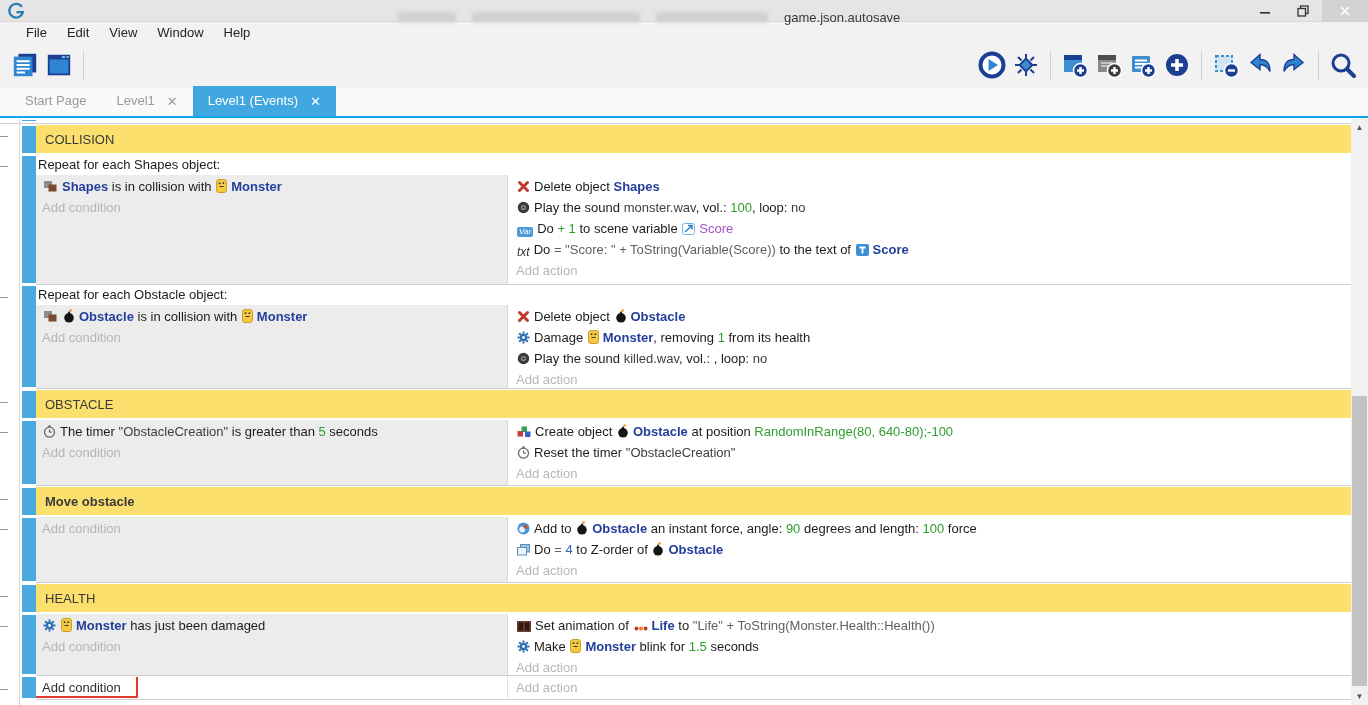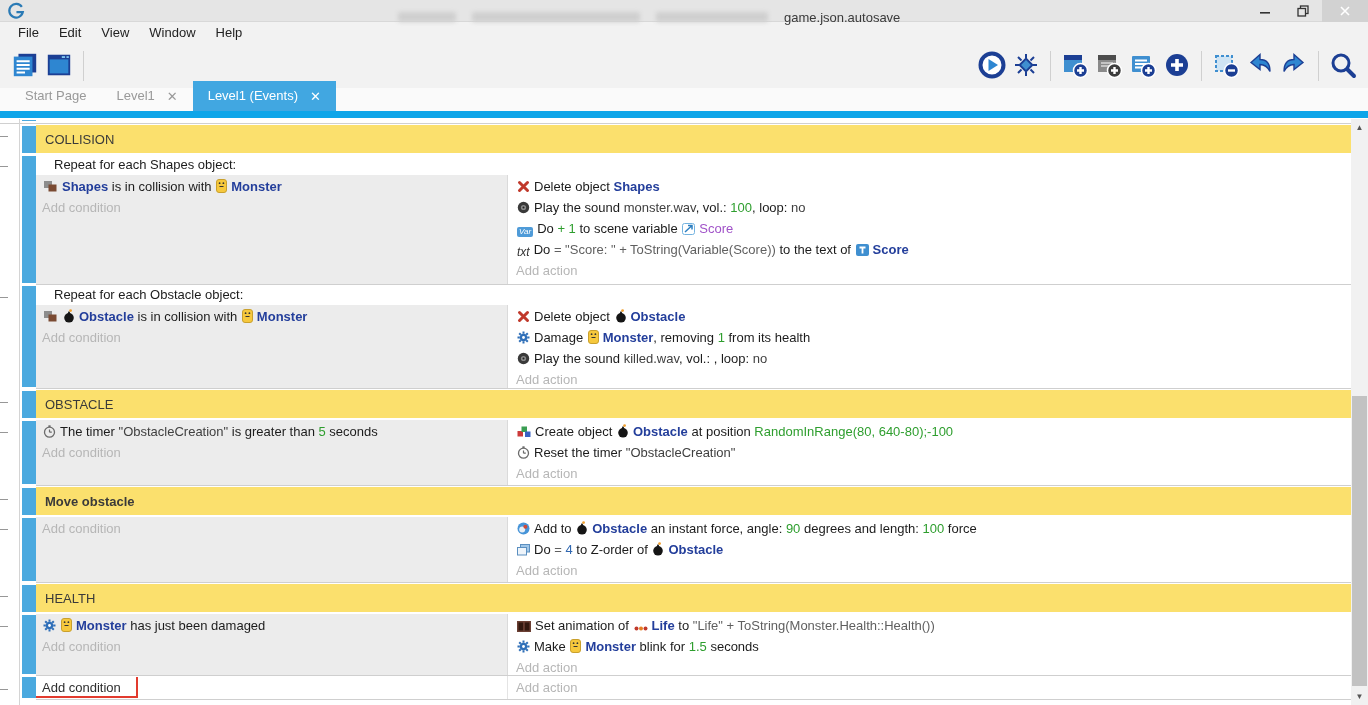--- a/index.html
+++ b/index.html
@@ -11,50 +11,50 @@
   .titlebar { height:22px; background:#e5e5e5; position:relative; border-bottom:1px solid #d8d8d8; }
   .logo { position:absolute; left:7px; top:2px; width:18px; height:18px; }
   .titlewrap { position:absolute; left:398px; top:6px; height:22px; display:flex; align-items:center; gap:16px; }
   .blurpill { height:10px; background:#cfcfcf; border-radius:2px; filter:blur(2px); }
   .titletext { color:#3a3a3a; font-size:13px; }
   .wincontrols { position:absolute; right:0; top:0; height:22px; display:flex; }
   .wbtn { width:38px; height:22px; display:flex; align-items:center; justify-content:center; color:#333; }
   .wbtn.close { width:46px; background:#d2d2d2; color:#fff; }
 
   
-  .menubar { height:22px; background:#f2f2f2; display:flex; align-items:flex-start; padding-left:8px; }
+  .menubar { height:22px; background:#f2f2f2; display:flex; align-items:flex-start; padding-left:16px; }
   .menuitem { padding:0 10px; color:#222; font-size:13px; line-height:22px; }
 
   
   .toolbar { height:44px; background:#f2f2f2; display:flex; align-items:center; padding:0 8px; }
   .tbtn { width:34px; height:34px; border:0; background:transparent; display:flex; align-items:center; justify-content:center; }
   .tbtn svg { width:28px; height:28px; }
   .tsep { width:1px; height:30px; background:#d0d0d0; margin:0 7px; }
   .tspring { flex:1; }
 
   
-  .tabbar { height:30px; background:#fafafa; display:flex; align-items:flex-end; padding-left:10px; border-bottom:7px solid #0ea5e9; }
+  .tabbar { height:30px; background:#fafafa; display:flex; align-items:flex-end; padding-left:10px; border-bottom:2px solid #0ea5e9; }
   .tab { height:30px; line-height:30px; padding:0 15px; color:#999; display:flex; align-items:center; gap:12px; }
   .tab .x { color:#999; font-size:13px; line-height:1; }
   .tab.active { background:#41a7e1; color:#fff; }
   .tab.active .x { color:#fff; }
 
   
   .sheet { position:absolute; top:119px; left:0; right:0; bottom:0; background:#fff; }
   .gutter { position:absolute; left:0; top:0; bottom:0; width:20px; border-right:1px solid #d4d4d4; z-index:3; }
   .tick { position:absolute; left:0; width:8px; height:1px; background:#979797; }
   .blocks { position:absolute; left:0; top:0; right:17px; overflow:hidden; bottom:0; }
 
   .blk { position:relative; }
   .strip { position:absolute; left:22px; width:14px; top:1px; bottom:2px; background:#4aa9df; }
   .spacer { border-bottom:1px solid #d0d0d0; }
   .grouphdr { margin-left:36px; height:28px; margin-top:1px; background:#fbe06d; display:flex; align-items:center;
               padding-left:9px; color:#3a3a3a; font-size:13px; }
   .evwrap { position:relative; }
-  .repeat-row { padding-left:38px; height:20px; line-height:20px; background:#fff; color:#1c1c1c;margin-left:16px; }
+  .repeat-row { padding-left:38px; height:20px; line-height:20px; background:#fff; color:#1c1c1c; }
   .ev-body { display:flex; margin-left:36px; border-bottom:1px solid #cfcfcf; }
   .cond { width:472px; background:#ececec; border-right:1px solid #dadada; padding:1px 0 0 0; }
   .ev-body.plain .cond { background:#fff; border-right:1px solid #e4e4e4; }
   .acts { flex:1; background:#fff; padding:1px 0 0 8px; }
   .line { height:21px; line-height:21px; white-space:nowrap; overflow:hidden; padding-left:6px; position:relative; }
   .acts .line { padding-left:0; }
   .line .icon { display:inline-block; vertical-align:-2px; margin:0 4px 0 1px; }
   .line .icon svg { display:block; }
   .seg-plain { color:#1c1c1c; }
   .seg-obj { color:#233e9b; font-weight:bold; }

